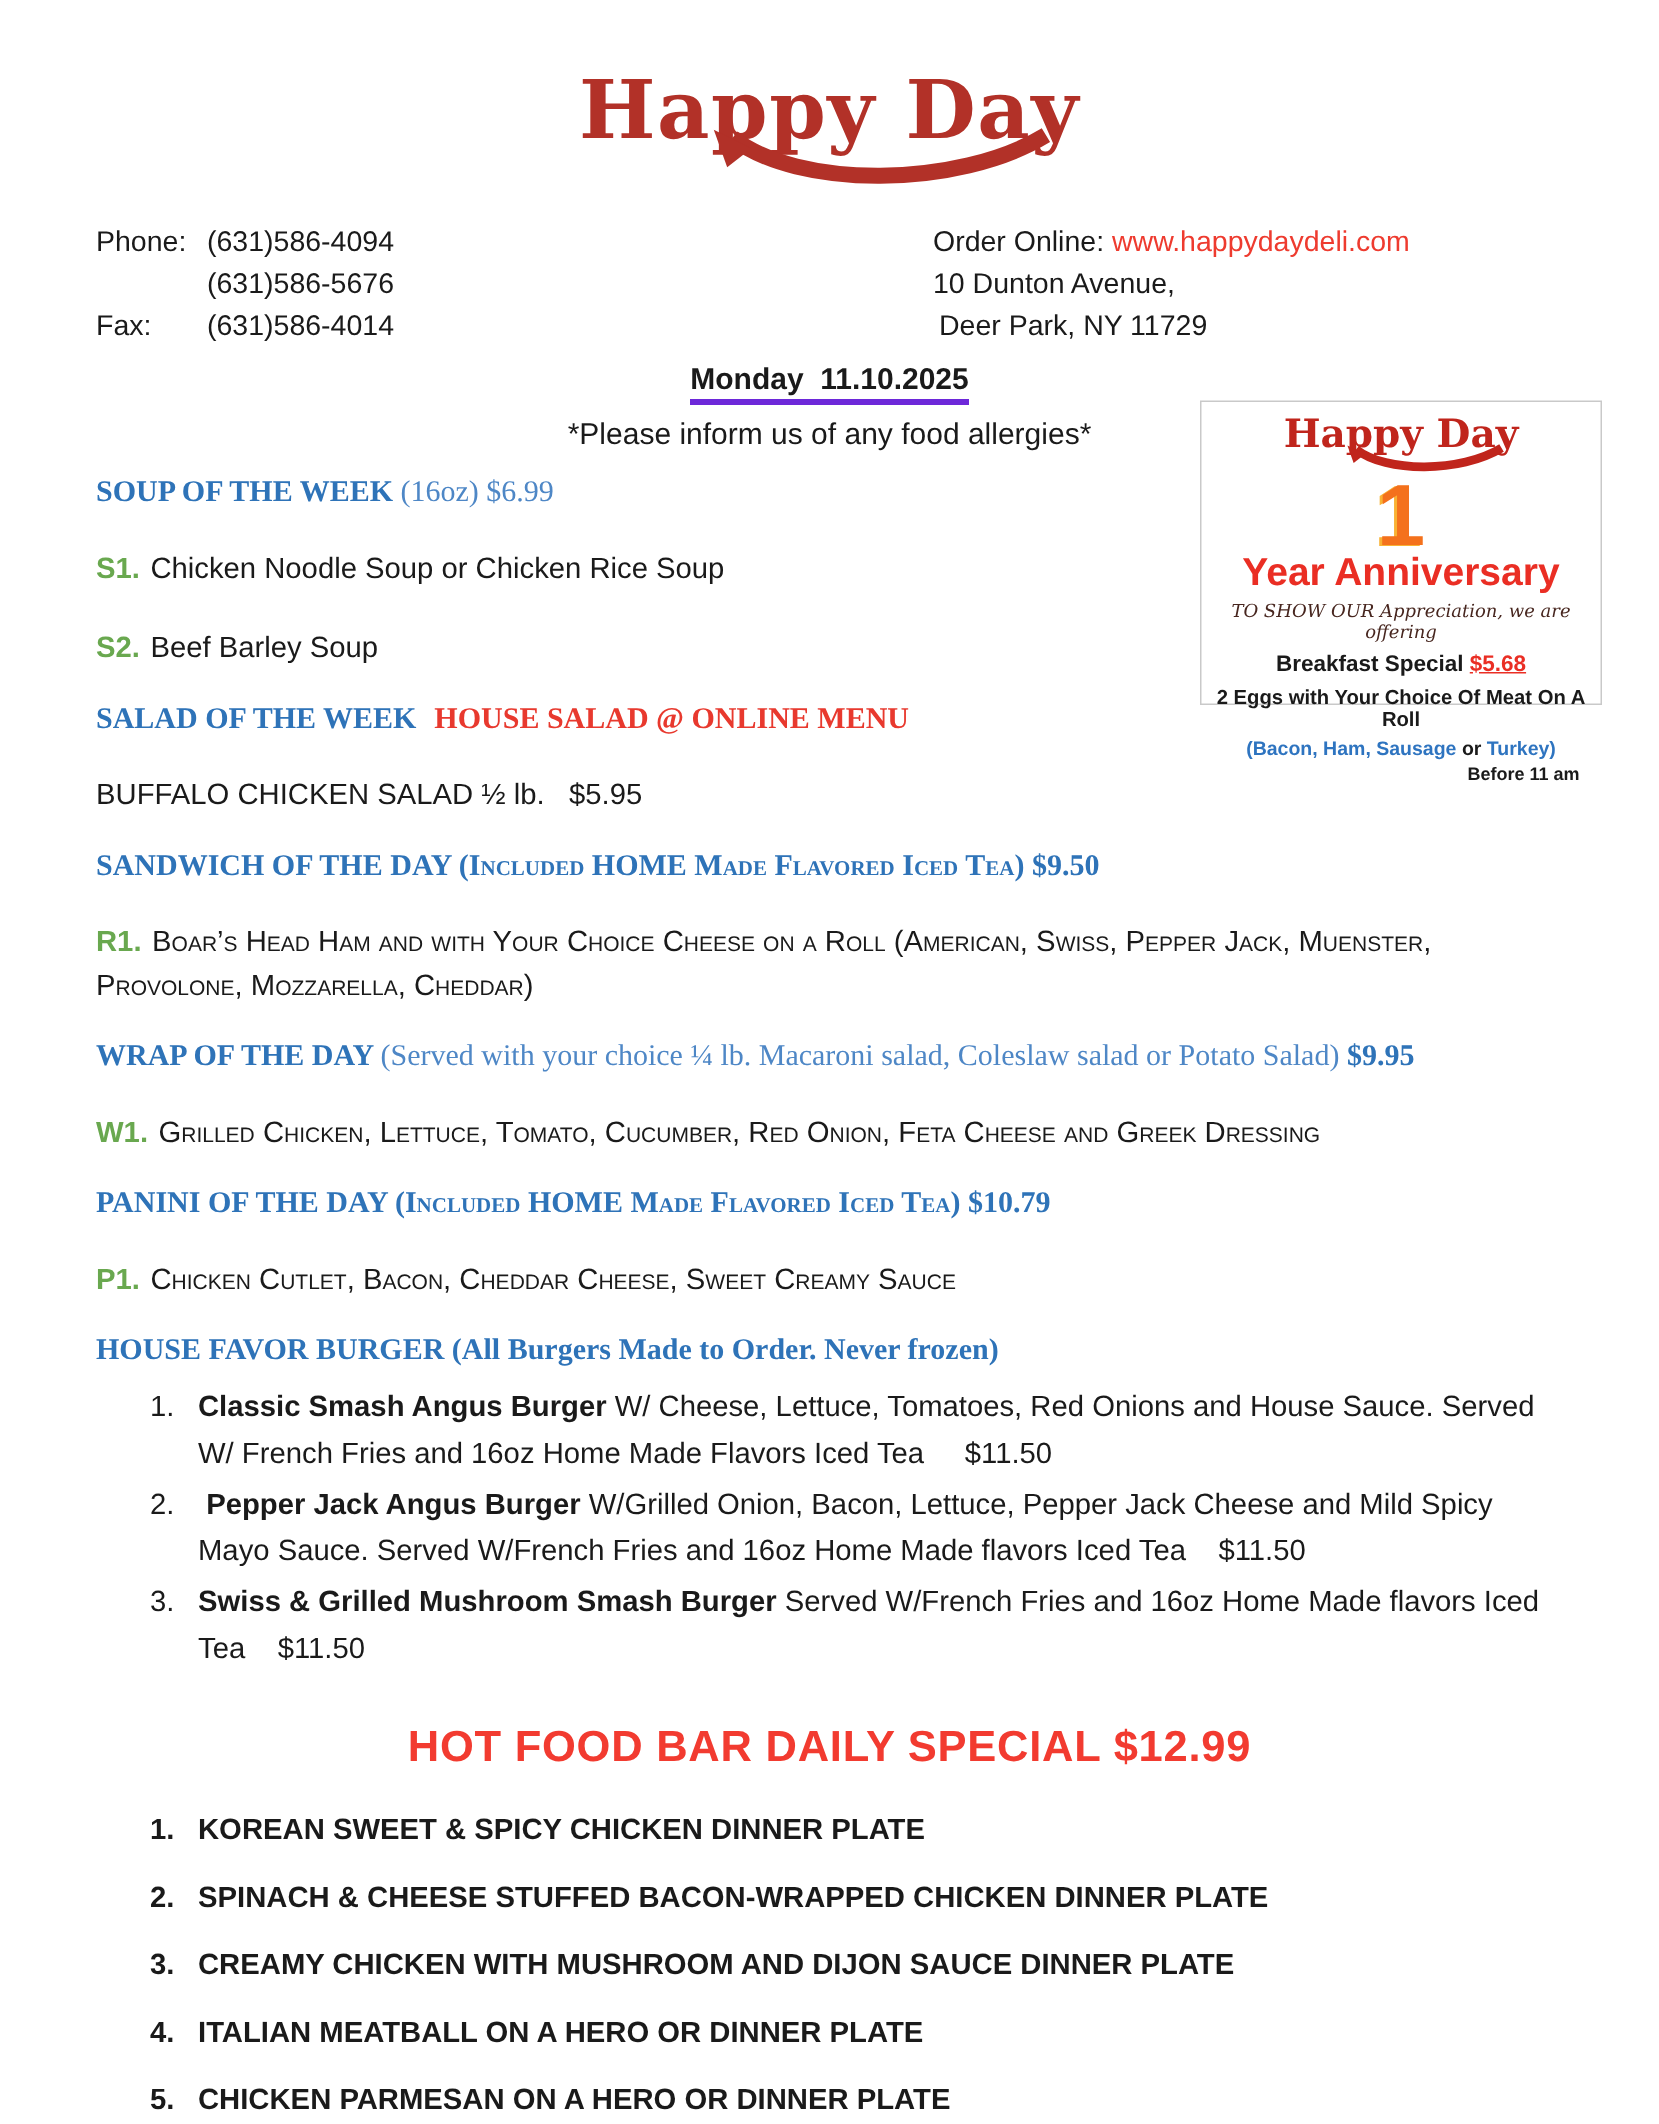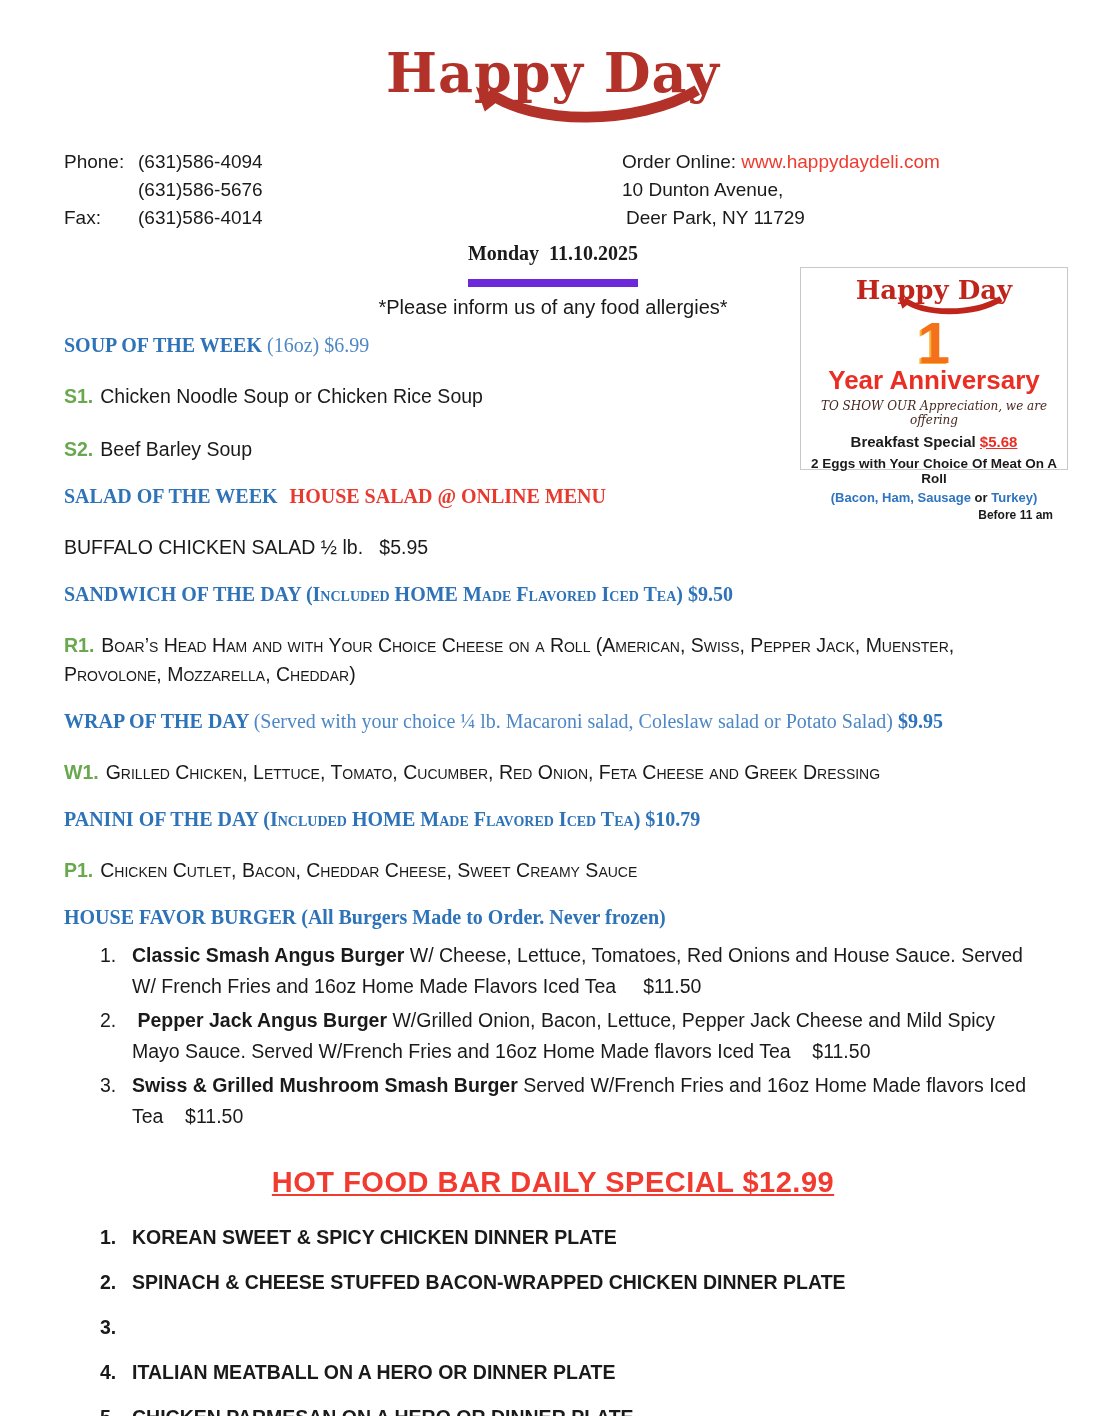--- a/index.html
+++ b/index.html
@@ -12,42 +12,42 @@
   .logo-swoosh{color:#b23128;margin-top:-16px;transform:translateX(30px);}
 
   
   .contact-row{display:flex;justify-content:space-between;margin-top:16px;font-size:19px;line-height:28px;gap:48px;}
   .contact-left{display:grid;grid-template-columns:72px auto;column-gap:2px;}
   .contact-right{width:420px;}
   .url-link{color:#ee3b2f;text-decoration:none;cursor:pointer;}
   .addr-indent{padding-left:4px;}
 
   .date-line{text-align:center;margin-top:10px;font-size:20px;font-weight:bold;}
-  .date-inner{display:inline-block;border-bottom:8px solid #6d28d9;padding-bottom:14px;white-space:pre-wrap;font-family:Liberation Serif, serif;}
+  .date-inner{display:inline-block;border-bottom:4px solid #6d28d9;padding-bottom:1px;white-space:pre-wrap;}
   .allergy{text-align:center;margin-top:9px;font-size:20px;}
 
   
   .section{margin-top:19px;}
   .heading{font-size:20px;font-weight:bold;color:#2e73b8;line-height:26px;font-family:Liberation Serif, serif;}
   .h-light{color:#4e87c6;font-weight:normal;}
   .h-red{color:#e8392e;margin-left:12px;}
   .sc{font-variant:small-caps;}
   .item{font-size:19.5px;margin-top:24px;line-height:29px;}
   .code{color:#69a84f;font-weight:bold;margin-right:7px;}
   .code.no-gap{margin-right:1px;}
   .pre{white-space:pre-wrap;}
 
   
   .num-list{margin-left:36px;margin-top:10px;}
   .num-item{display:flex;font-size:19.5px;line-height:31px;margin-bottom:3px;}
   .num{width:32px;flex:none;}
   .nc{flex:1;}
   .bold{font-weight:bold;}
 
-  .hotbar-title{margin-top:34px;text-align:center;font-size:29px;font-weight:bold;color:#f23b30;letter-spacing:0.5px;text-decoration:underline;}
+  .hotbar-title{margin-top:34px;text-align:center;font-size:29px;font-weight:bold;color:#f23b30;letter-spacing:0.5px;}
   .hot-list{margin-left:36px;margin-top:26px;}
   .hot-item{display:flex;font-size:19.5px;font-weight:bold;line-height:24px;margin-bottom:21px;}
   .hot-num{width:32px;flex:none;}
 
   
   .promo-box{position:absolute;left:800px;top:267px;width:268px;height:203px;border:1px solid #c9c9c9;box-sizing:border-box;text-align:center;padding-top:9px;background:#fff;}
   .promo-logo-text{font-family:"DejaVu Serif",serif;font-weight:bold;font-size:26px;color:#c0251c;line-height:1;}
   .promo-swoosh{color:#c0251c;margin-top:-7px;transform:translateX(14px);}
   .promo-one{font-size:58px;font-weight:bold;color:#f4711c;line-height:0.85;margin-top:-4px;text-shadow:-2px 1px 0 #f9b233;}
   .promo-title{font-size:26px;font-weight:bold;color:#ea2e24;line-height:1.05;margin-top:0px;}
@@ -156,20 +156,21 @@
     <div class="hot-item">
         <span class="hot-num">1.</span>
         <span>KOREAN SWEET &amp; SPICY CHICKEN DINNER PLATE</span>
       </div>
     <div class="hot-item">
         <span class="hot-num">2.</span>
         <span>SPINACH &amp; CHEESE STUFFED BACON-WRAPPED CHICKEN DINNER PLATE</span>
       </div>
     <div class="hot-item">
         <span class="hot-num">3.</span>
+        <span>CREAMY CHICKEN WITH MUSHROOM AND DIJON SAUCE DINNER PLATE</span>
       </div>
     <div class="hot-item">
         <span class="hot-num">4.</span>
         <span>ITALIAN MEATBALL ON A HERO OR DINNER PLATE</span>
       </div>
     <div class="hot-item">
         <span class="hot-num">5.</span>
         <span>CHICKEN PARMESAN ON A HERO OR DINNER PLATE</span>
       </div>
   </div>

